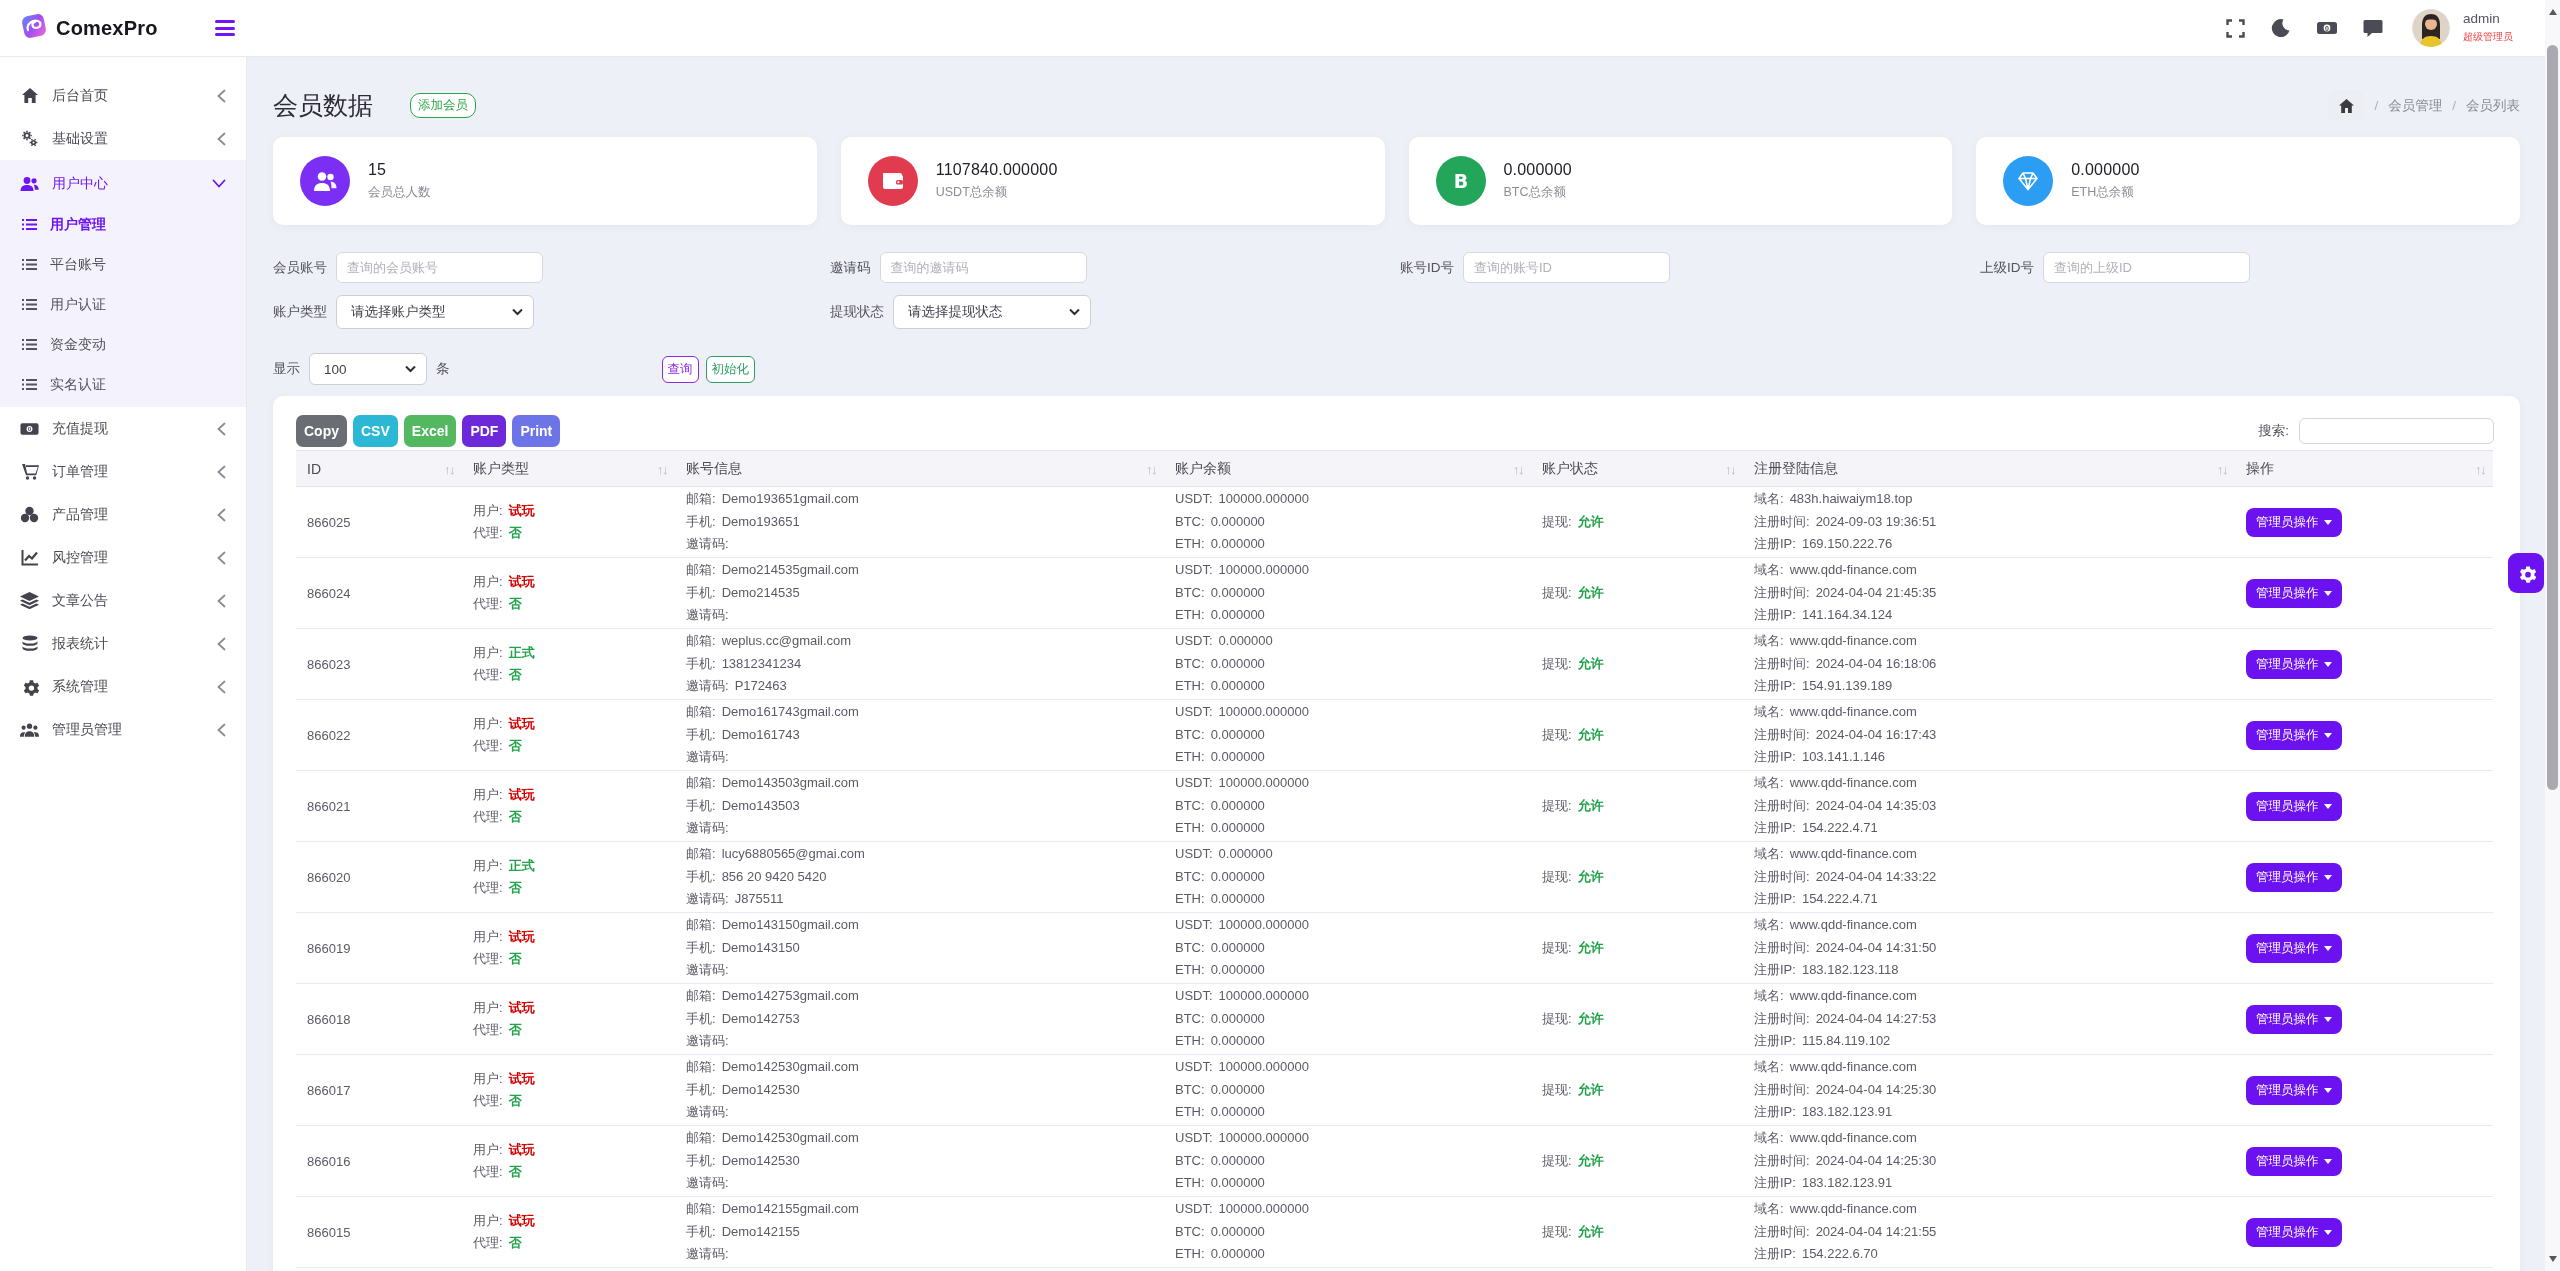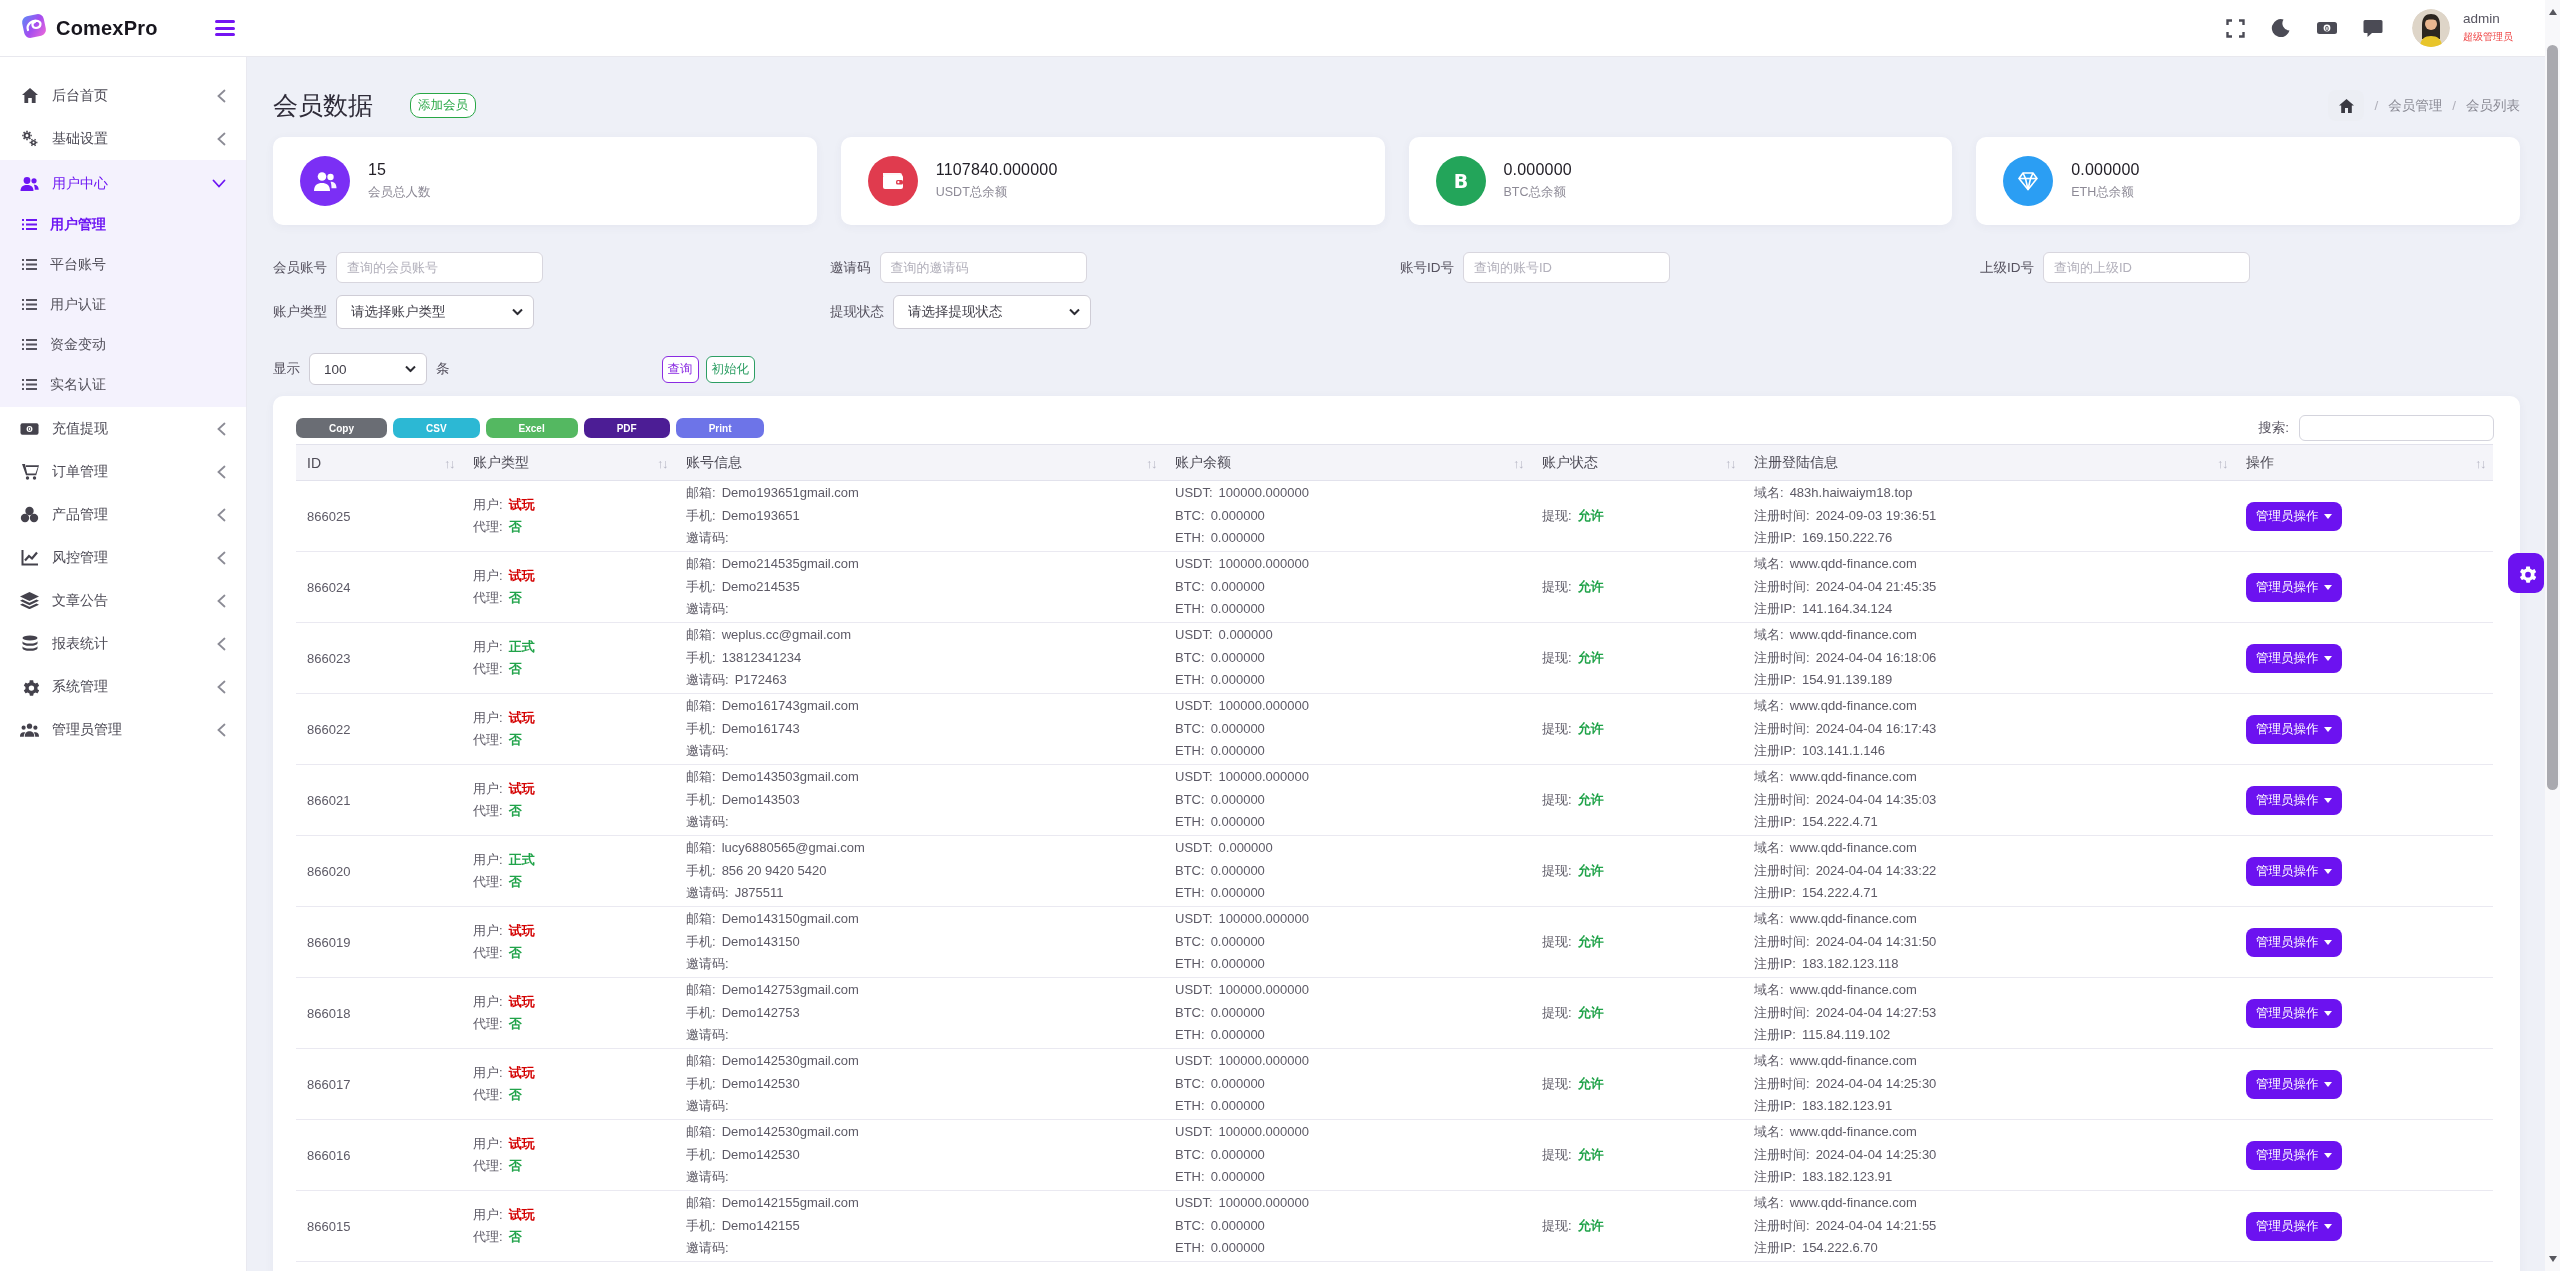--- a/index.html
+++ b/index.html
@@ -63,21 +63,21 @@
 .f-row3 { display:flex; align-items:center; margin-top:24px; }
 .ps-select { width:118px; height:32px; margin:0 9px; padding:0 24px 0 14px; }
 .f-btns { display:flex; margin-left:212px; gap:7px; }
 .btn-query { border:1px solid #8a2be2; color:#8a2be2; background:#fff; border-radius:6px; font-size:12.5px; padding:4px 5px; cursor:pointer; font-family:inherit; }
 .btn-reset { border:1px solid #2c9e63; color:#2c9e63; background:#fff; border-radius:6px; font-size:12.5px; padding:4px 5px; cursor:pointer; font-family:inherit; }
 
 
 .table-card { margin-top:11px; background:#fff; border-radius:10px 10px 0 0; padding:19px 26px 0 23px; height:900px; box-shadow:0 2px 10px rgba(60,60,100,0.05); }
 .table-top { display:flex; align-items:center; }
 .export-btns { display:flex; gap:6px; }
-.ex-btn { height:20px; border:none; border-radius:7px; color:#fff; font-size:10px; font-weight:bold; padding:0 33px; cursor:pointer; font-family:inherit; }
+.ex-btn { height:32px; border:none; border-radius:7px; color:#fff; font-size:14px; font-weight:bold; padding:0 8px; cursor:pointer; font-family:inherit; }
 .search-box { margin-left:auto; display:flex; align-items:center; }
 .search-box label { font-size:13.5px; color:#55515e; margin-right:10px; }
 .search-input { width:195px; height:26px; border:1px solid #d4d4dd; border-radius:6px; background:#fff; outline:none; padding:0 8px; font-size:13px; color:#4b4953; }
 
 table.data { border-collapse:collapse; table-layout:fixed; width:2197px; margin-top:3px; }
 thead th { height:36px; background:#f4f4f9; border-top:1px solid #e2e2ec; border-bottom:1px solid #e2e2ec; font-size:14px; font-weight:500; color:#4c4a55; text-align:left; padding-left:11px; position:relative; }
 .sort-ic { position:absolute; right:8px; top:50%; transform:translateY(-50%); font-size:13px; color:#b6b6c4; letter-spacing:-1.5px; }
 tbody td { height:71px; border-bottom:1px solid #eae9f1; font-size:13px; color:#5d5a66; padding:0 0 0 11px; vertical-align:middle; }
 .cell-lines div { line-height:22.4px; white-space:nowrap; }
 .lb { margin-right:6px; }
@@ -558,21 +558,21 @@
       </div>
     </div>
   </div>
 
   <div class="table-card">
     <div class="table-top">
       <div class="export-btns" id="export-btns">
           <button class="ex-btn" style="background: rgb(106, 109, 116);">Copy</button>
           <button class="ex-btn" style="background: rgb(44, 184, 212);">CSV</button>
           <button class="ex-btn" style="background: rgb(84, 184, 97);">Excel</button>
-          <button class="ex-btn" style="background: #4c1d95;">PDF</button>
+          <button class="ex-btn" style="background: #6d28d9;">PDF</button>
           <button class="ex-btn" style="background: rgb(109, 116, 232);">Print</button>
         </div>
       <div class="search-box">
         <label>搜索:</label>
         <input class="search-input" style="">
       </div>
     </div>
     <table class="data">
       <colgroup>
         <col style="width:166px">

